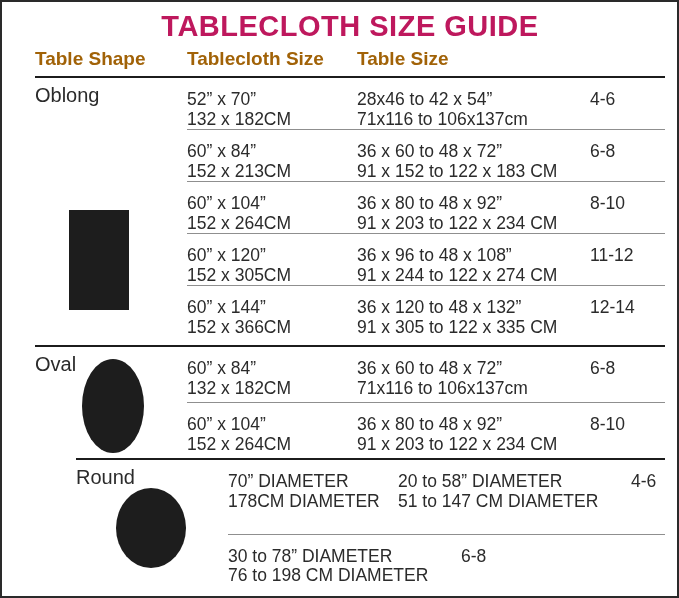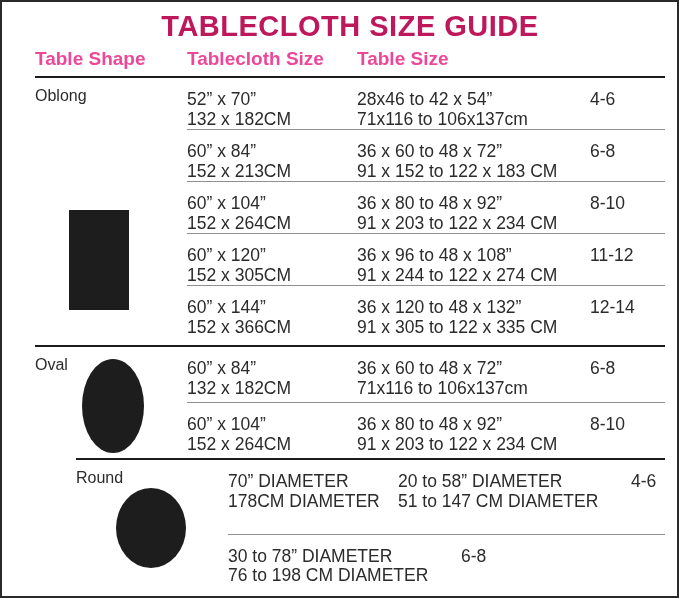--- a/index.html
+++ b/index.html
@@ -26,21 +26,21 @@
     padding-top: 7px;
     height: 45px;
     line-height: 34px;
   }
 
   .header-row {
     display: flex;
     align-items: flex-end;
     font-size: 19px;
     font-weight: bold;
-    color: #ec4899;
+    color: #a16207;
     border-bottom: 2px solid #1c1c1c;
     padding-bottom: 6px;
     height: 31px;
   }
 
   .col-shape { width: 152px; }
   .col-tc    { width: 170px; }
   .col-ts    { width: 233px; }
   .col-seat  { flex: 1; }
 
@@ -53,21 +53,21 @@
 
   .shape-cell {
     width: 152px;
     position: relative;
     flex-shrink: 0;
   }
   .shape-label {
     position: absolute;
     top: 8px;
     left: 0;
-    font-size: 16px;
+    font-size: 20px;
     line-height: 19px;
   }
   .shape { position: absolute; background: #1d1d1d; }
   .shape-rect  { left: 34px; top: 132px; width: 60px; height: 100px; }
   .shape-oval  { left: 47px; top: 12px;  width: 62px; height: 94px; border-radius: 50%; }
   .shape-round { left: 40px; top: 28px;  width: 70px; height: 80px; border-radius: 50%; }
 
   .rows { flex: 1; display: flex; flex-direction: column; }
   .row  { flex: 1; display: flex; padding-top: 12px; }
   .row + .row { border-top: 1.5px solid #8f8f8f; }

